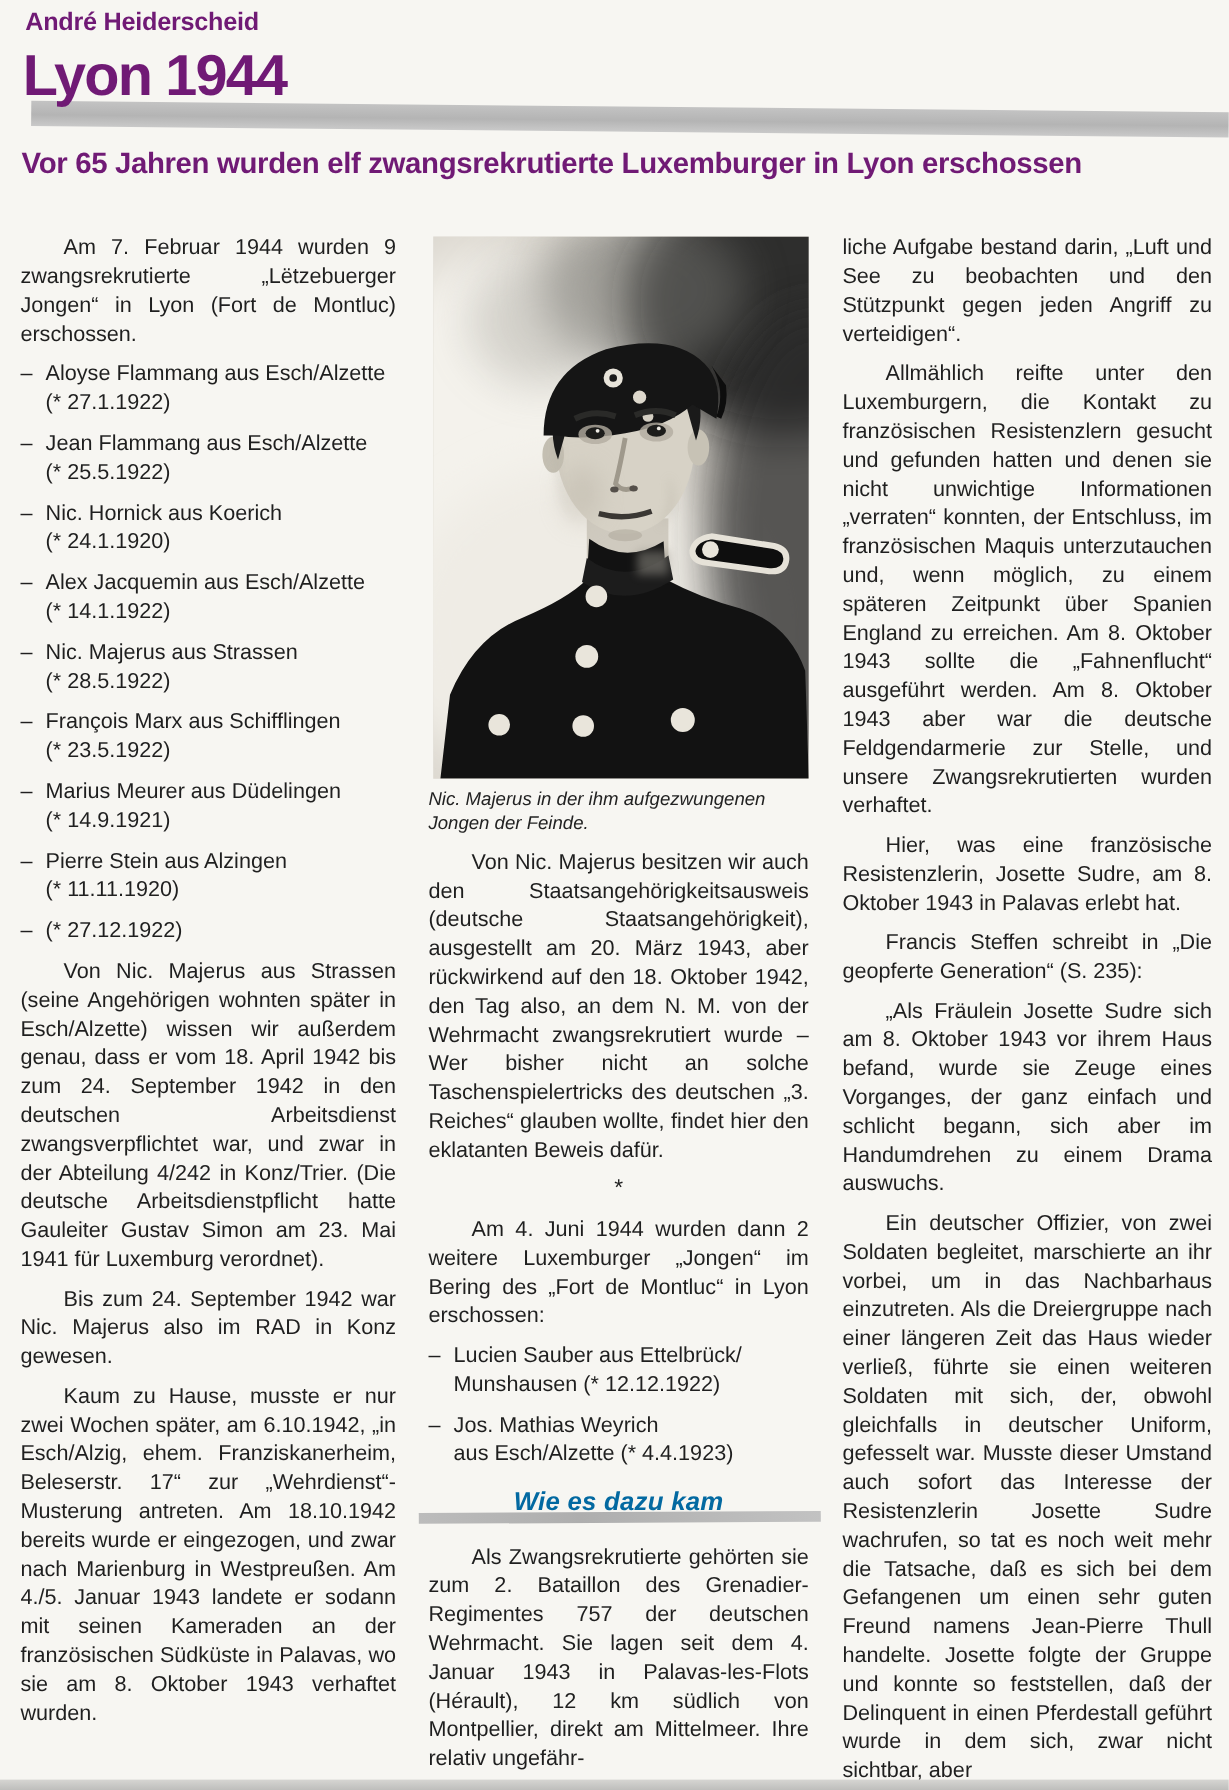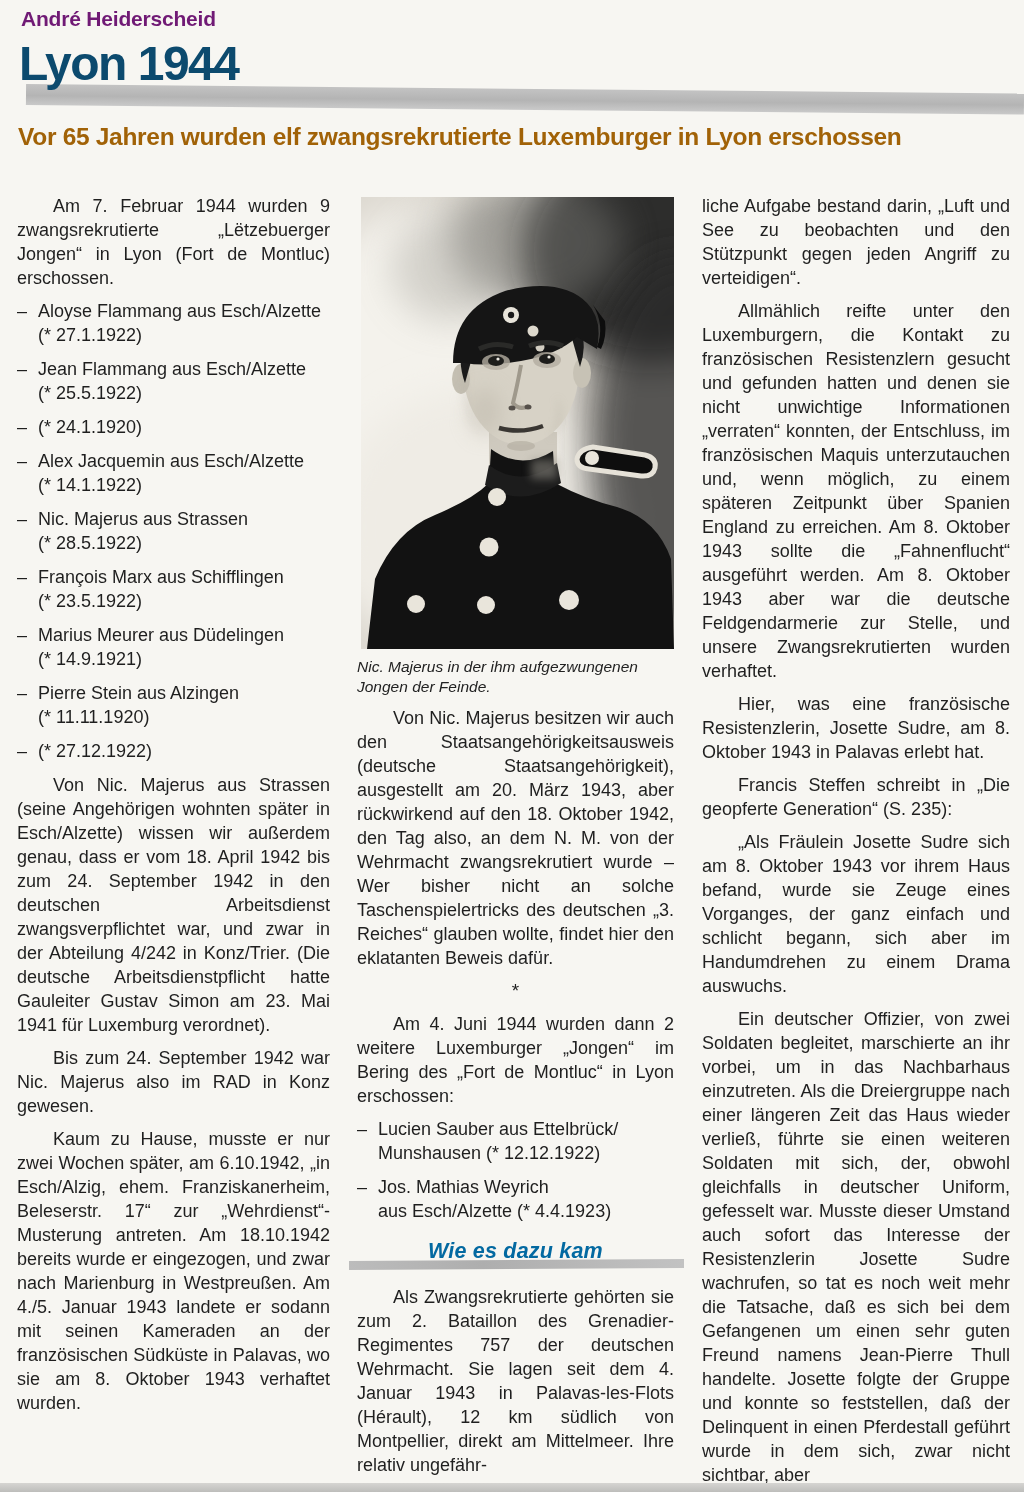--- a/index.html
+++ b/index.html
@@ -10,30 +10,30 @@
     color:#1f1f1f;
     -webkit-font-smoothing:antialiased;
   }
   
   .author{
     position:absolute;left:21px;top:7px;
     font-size:21px;font-weight:bold;letter-spacing:-0.2px;color:#701a75;
   }
   .title{
     position:absolute;left:19px;top:36px;z-index:2;
-    font-size:48px;font-weight:bold;letter-spacing:-1.5px;color:#0c4a6e;
+    font-size:48px;font-weight:bold;letter-spacing:-1.5px;color:#701a75;
   }
   .title-bar{
     position:absolute;left:26px;right:0;top:84px;height:21px;z-index:1;
     background:linear-gradient(180deg,#c3c3c3 0%,#b4b4b4 55%,#c9c9c9 100%);
     transform:rotate(0.55deg);transform-origin:left center;
   }
   .subtitle{
     position:absolute;left:18px;top:123px;width:990px;
-    font-size:24.5px;font-weight:bold;letter-spacing:-0.3px;color:#a16207;
+    font-size:24.5px;font-weight:bold;letter-spacing:-0.3px;color:#701a75;
   }
   
   .col{position:absolute;top:194px;font-size:18px;line-height:24px;text-align:justify;}
   .col-left{left:17px;width:313px;}
   .col-mid{left:357px;width:317px;}
   .col-right{left:702px;width:308px;}
   .col p{margin:0 0 9px 0;}
   .indent{text-indent:36px;}
   
   ul.victims{list-style:none;margin:0 0 4px 0;padding:0;}
@@ -83,20 +83,21 @@
         <span class="l">Aloyse Flammang aus Esch/Alzette</span>
         <span class="l">(* 27.1.1922)</span>
       </li>
     <li>
         <span class="dash">–</span>
         <span class="l">Jean Flammang aus Esch/Alzette</span>
         <span class="l">(* 25.5.1922)</span>
       </li>
     <li>
         <span class="dash">–</span>
+        <span class="l">Nic. Hornick aus Koerich</span>
         <span class="l">(* 24.1.1920)</span>
       </li>
     <li>
         <span class="dash">–</span>
         <span class="l">Alex Jacquemin aus Esch/Alzette</span>
         <span class="l">(* 14.1.1922)</span>
       </li>
     <li>
         <span class="dash">–</span>
         <span class="l">Nic. Majerus aus Strassen</span>

